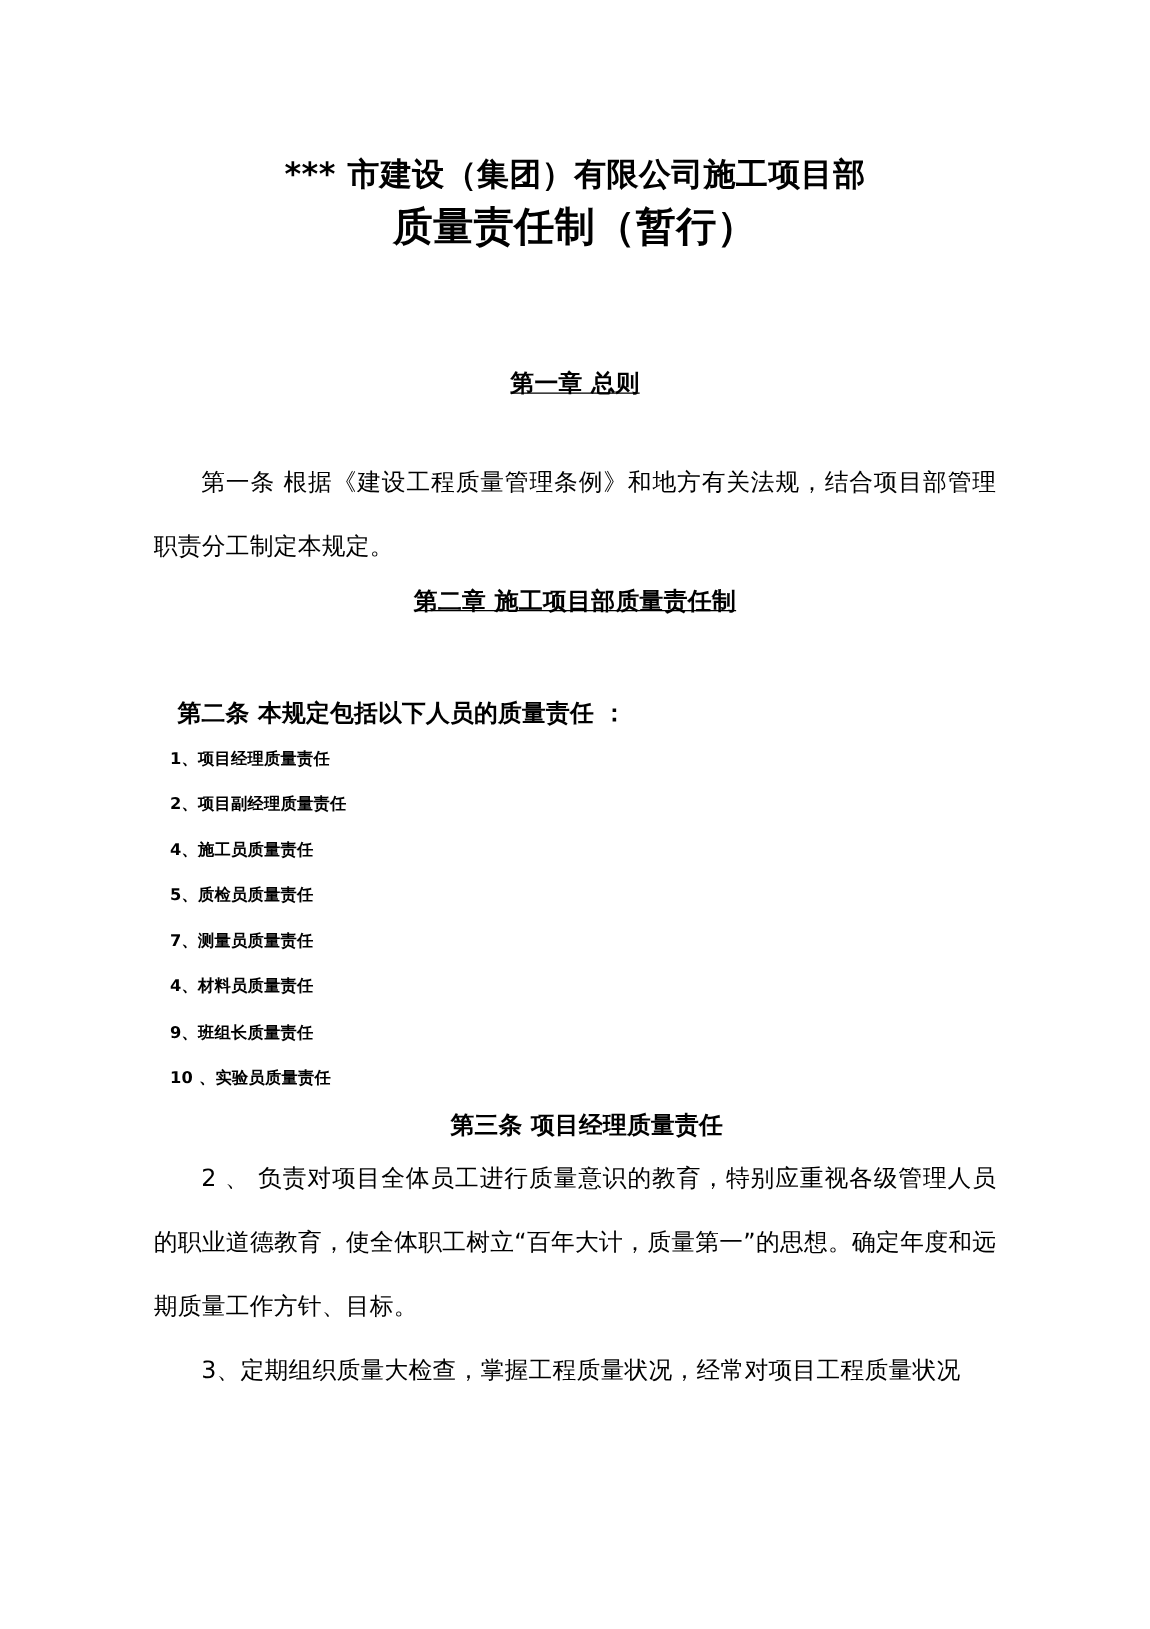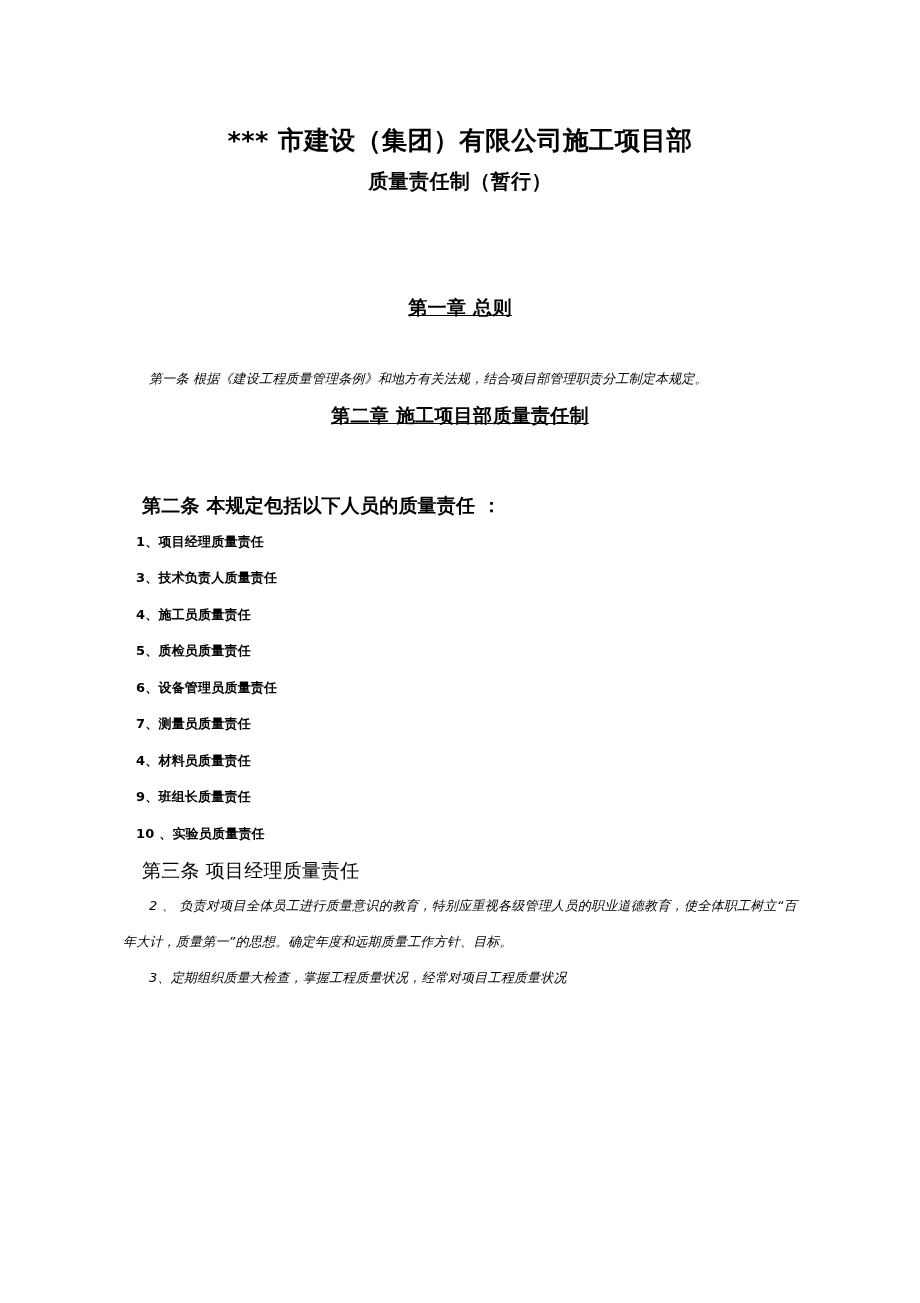--- a/index.html
+++ b/index.html
@@ -34,21 +34,21 @@
     text-align: center;
   }
   .doc-title {
     font-size: 25.5px;
     font-weight: bold;
     line-height: 41px;
     letter-spacing: 0.4px;
     white-space: nowrap;
   }
   .doc-subtitle {
-    font-size: 20px;
+    font-size: 32px;
     font-weight: bold;
     line-height: 41px;
     letter-spacing: 0.4px;
     white-space: nowrap;
     font-family: Liberation Serif, serif;
   }
 
   
   .chapter-heading {
     text-align: center;
@@ -56,41 +56,41 @@
     font-weight: bold;
     line-height: 36px;
     letter-spacing: 0.3px;
     text-decoration: underline;
   }
   .chapter-1 { margin-top: 87px; }
   .chapter-2 { margin-top: 0px; }
 
   
   .para {
-    font-size: 13px;
+    font-size: 19px;
     font-weight: normal;
-    line-height: 36px;
+    line-height: 51px;
     text-align: justify;
     text-justify: inter-ideograph;
     letter-spacing: 0.2px;
     text-indent: 2em;
-    font-style: italic;
   }
 
   .spacer-lg { height: 36px; }
   .spacer-sm { height: 18px; }
 
   
   .article-line {
     font-size: 19px;
-    font-weight: normal;
+    font-weight: bold;
     line-height: 36px;
     letter-spacing: 0.2px;
     text-indent: 1em;
     white-space: nowrap;
+    text-align: center;
   }
 
   
   .article-line-bold {
     font-size: 19px;
     font-weight: bold;
     line-height: 36.5px;
     letter-spacing: 0.2px;
     text-indent: 1em;
     white-space: nowrap;
@@ -128,24 +128,23 @@
 
     <div class="chapter-heading chapter-2">第二章  施工项目部质量责任制</div>
 
     <div class="spacer-lg"></div>
     <div class="spacer-sm"></div>
 
     <div class="article-line-bold">第二条  本规定包括以下人员的质量责任 ：</div>
 
     <ul class="roster">
       <li class="roster-item">1、项目经理质量责任</li>
-      <li class="roster-item">3、技术负责人质量责任</li>
+      <li class="roster-item">2、项目副经理质量责任</li>
       <li class="roster-item">4、施工员质量责任</li>
       <li class="roster-item">5、质检员质量责任</li>
-      <li class="roster-item">6、设备管理员质量责任</li>
       <li class="roster-item">7、测量员质量责任</li>
       <li class="roster-item">4、材料员质量责任</li>
       <li class="roster-item">9、班组长质量责任</li>
       <li class="roster-item">10 、实验员质量责任</li>
     </ul>
 
     <div class="article-line">第三条  项目经理质量责任</div>
 
 
     <div class="para">2 、 负责对项目全体员工进行质量意识的教育，特别应重视各级管理人员的职业道德教育，使全体职工树立“百年大计，质量第一”的思想。确定年度和远期质量工作方针、目标。</div>

